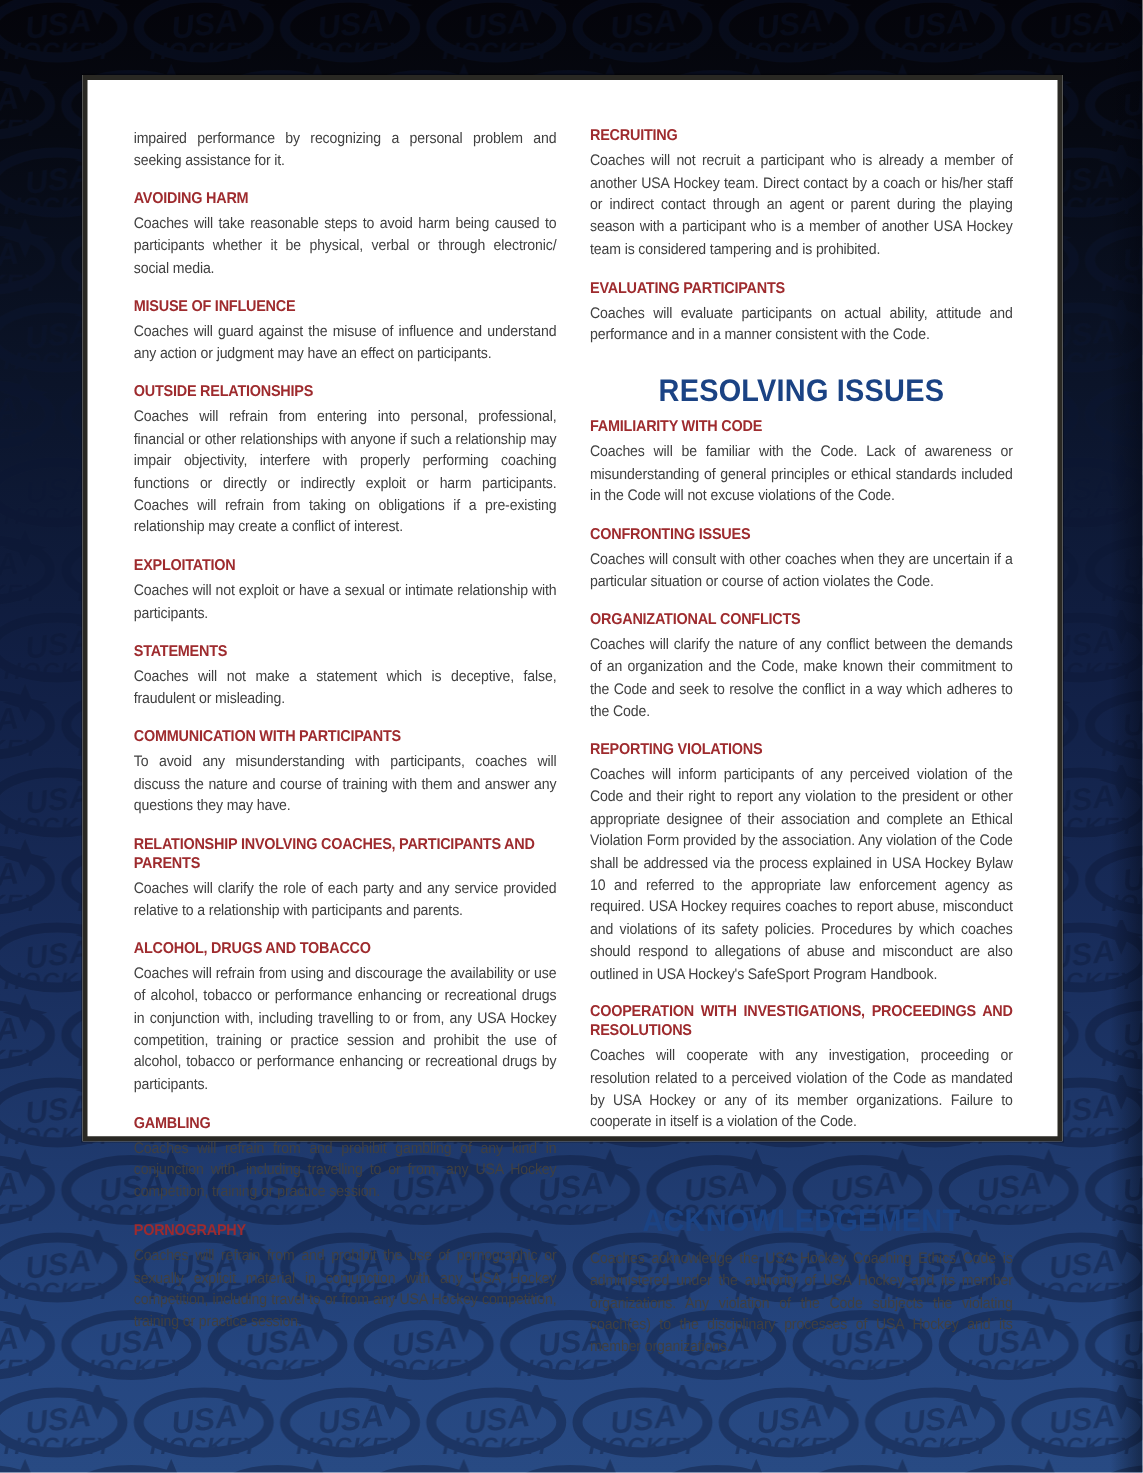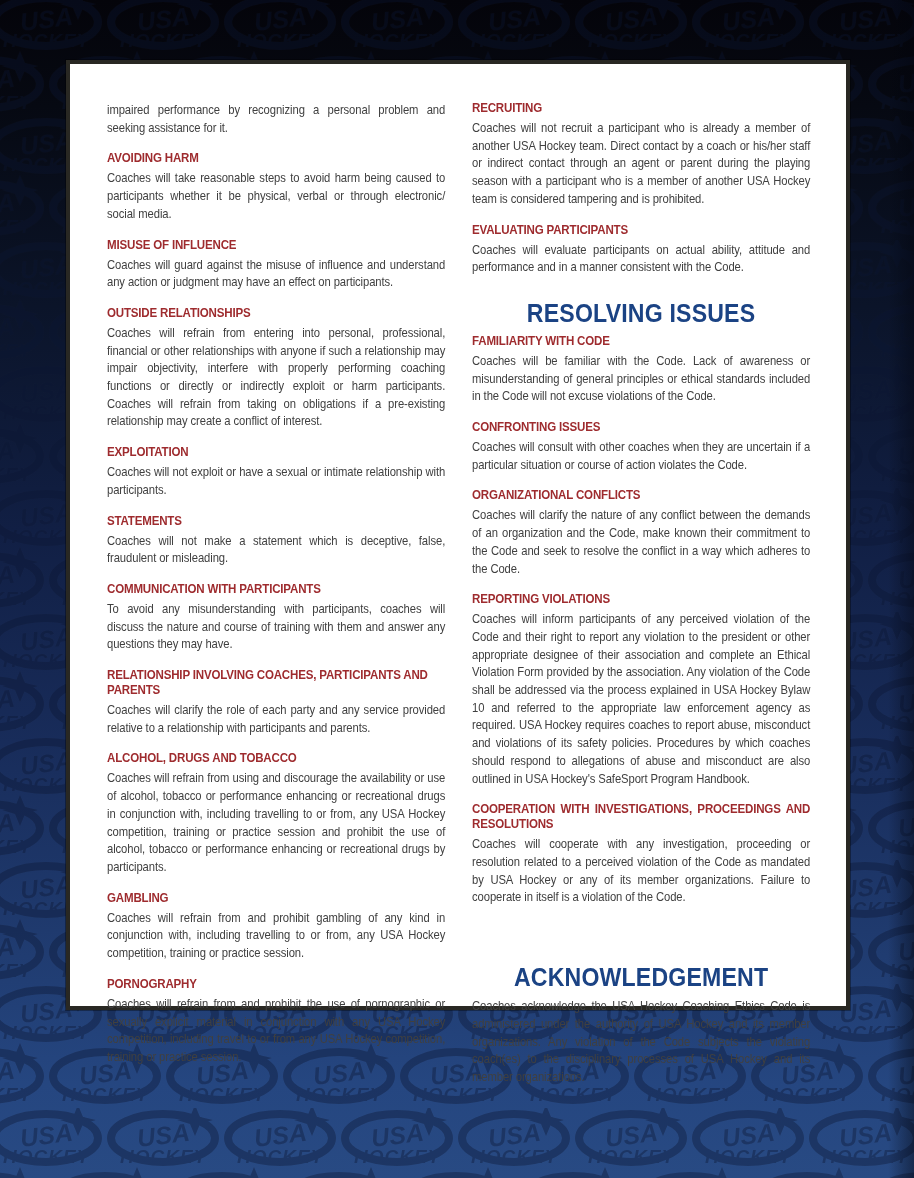--- a/index.html
+++ b/index.html
@@ -21,21 +21,21 @@
   }
   .edge-shade {
     position: absolute; top: 0; right: 0;
     width: 26px; height: 1178px;
     background: linear-gradient(90deg, rgba(2,4,12,0) 0%, rgba(2,4,12,0.45) 100%);
     pointer-events: none;
   }
   .page {
     position: absolute;
     left: 66px; top: 60px;
-    width: 784px; height: 950px;
+    width: 784px; height: 853px;
     background: #ffffff;
     border: 4px solid #292823;
     box-shadow: 0 0 0 1px rgba(0,0,0,0.35);
   }
   .page-inner {
     padding: 37px 36px 0 37px;
     display: flex;
   }
   .col { width: 338px; overflow: visible; }
   .col-left { margin-right: 27px; }

